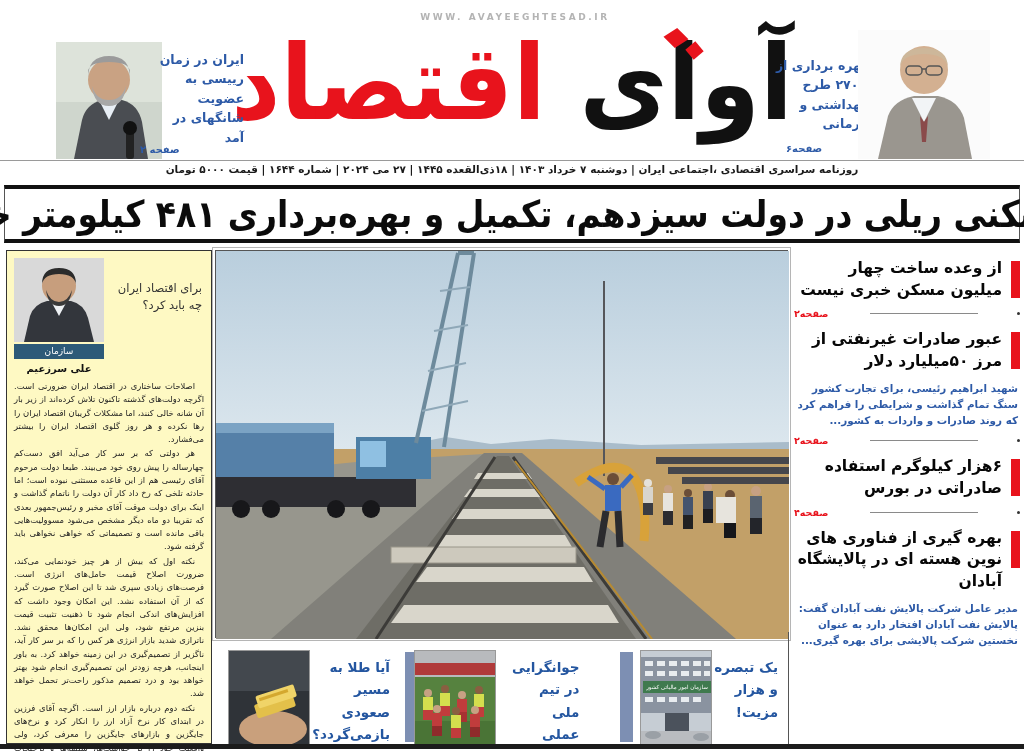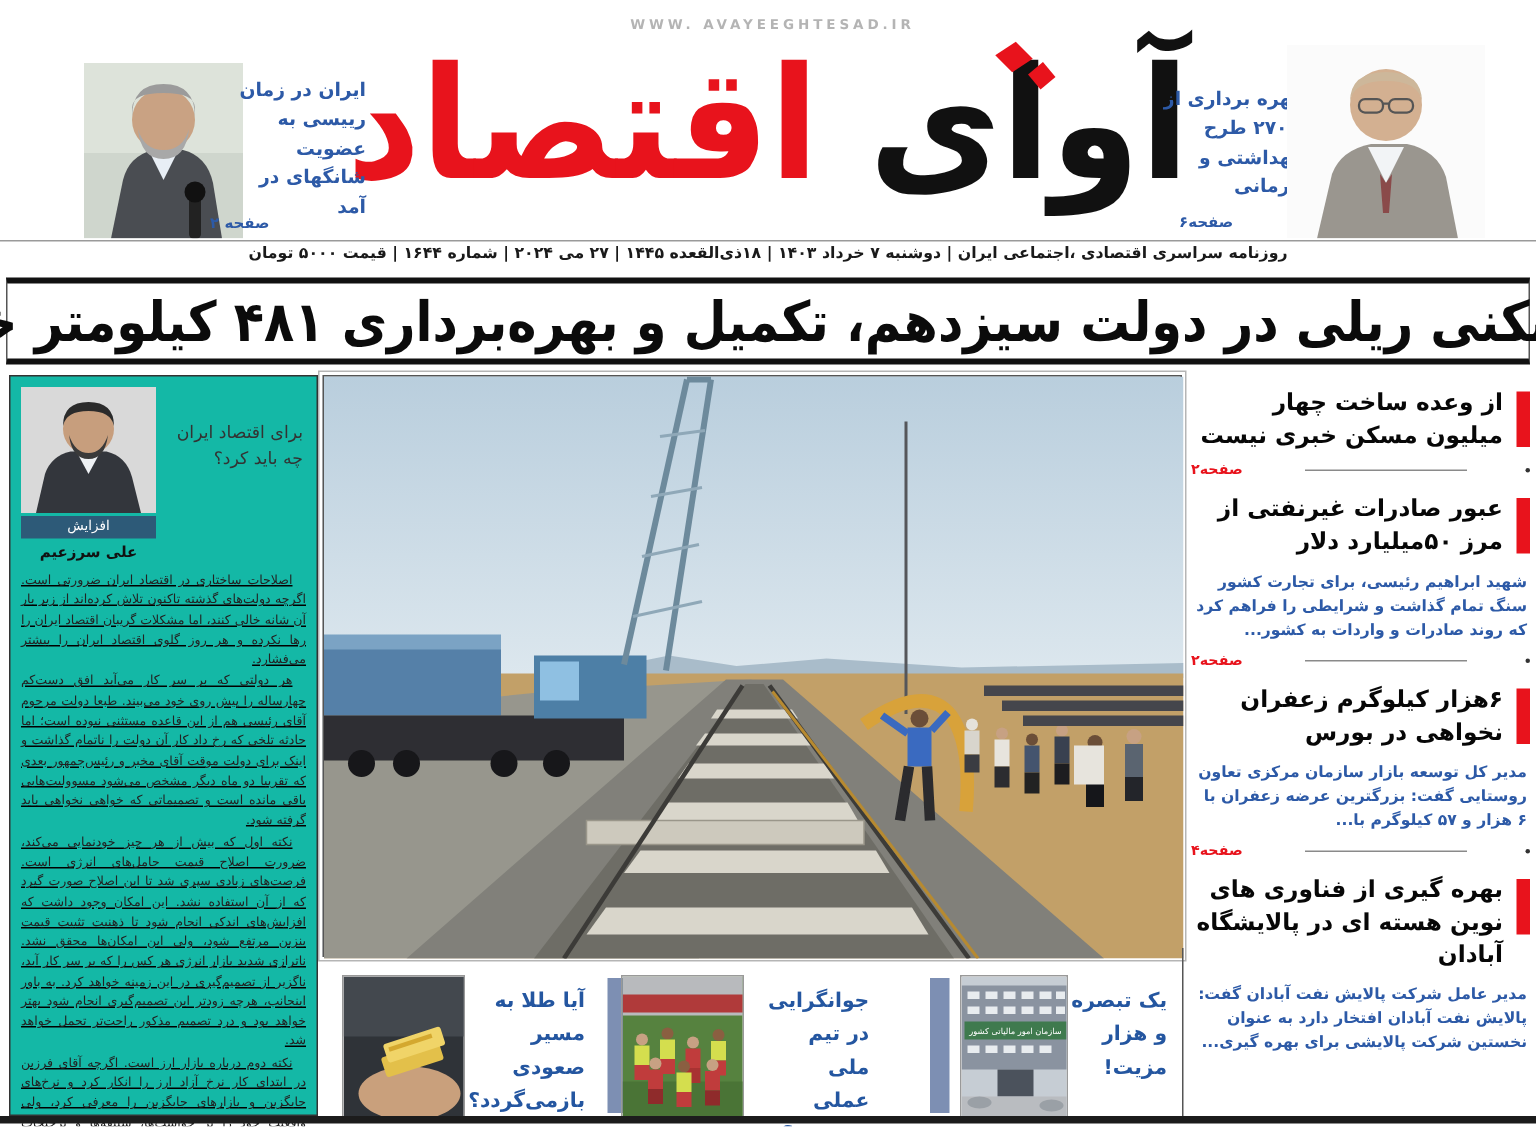--- a/index.html
+++ b/index.html
@@ -38,21 +38,21 @@
   
   .headline-box{position:absolute;top:185px;left:4px;width:1016px;height:58px;
                 border-top:4px solid #111;border-bottom:4px solid #111;
                 border-left:1px solid #555;border-right:1px solid #555;
                 display:flex;align-items:center;justify-content:center;}
   .headline{direction:rtl;text-align:center;font-size:33px;font-weight:800;color:#0b0b0b;
             transform:scaleY(1.12);white-space:nowrap;}
 
   
   .note-col{position:absolute;top:250px;left:6px;width:206px;height:494px;
-            border:1px solid #333;background:#14b8a6;padding:7px 7px 4px 7px;direction:rtl;text-decoration:underline;}
+            border:1px solid #333;background:#fef9c3;padding:7px 7px 4px 7px;direction:rtl;}
   .note-head{position:relative;height:102px;}
   .note-photo{position:absolute;left:0;top:0;width:90px;height:84px;overflow:hidden;}
   .note-title{position:absolute;right:2px;top:22px;width:96px;font-size:11.5px;color:#333;
               text-align:right;line-height:1.5;}
   .note-badge{position:absolute;left:0;top:86px;width:90px;height:15px;background:#2d5a78;
               color:#fff;font-size:9px;text-align:center;line-height:15px;}
   .note-author{text-align:center;width:90px;margin:3px 106px 0 0;direction:rtl;
                font-size:10px;font-weight:bold;color:#111;text-align:center;float:left;}
   .note-author-wrap{height:16px;}
   .note-body{clear:both;margin-top:4px;font-size:8.4px;line-height:1.58;color:#222;
@@ -151,21 +151,21 @@
         <svg width="90" height="84" viewBox="0 0 90 84">
           <rect width="90" height="84" fill="#d9d9d9"></rect>
           <path d="M10,84 L16,58 Q20,46 33,43 L57,43 Q70,46 74,60 L80,84 Z" fill="#33363c"></path>
           <path d="M38,45 L45,58 L52,45 Z" fill="#eef1f4"></path>
           <circle cx="45" cy="28" r="17" fill="#c79e7d"></circle>
           <path d="M28,26 Q28,10 45,10 Q62,10 62,26 Q60,16 45,16 Q30,16 28,26 Z" fill="#2b2b2b"></path>
           <path d="M32,32 Q34,48 45,48 Q56,48 58,32 Q54,44 45,44 Q36,44 32,32 Z" fill="#3a3a3a"></path>
         </svg>
       </div>
       <div class="note-title">برای اقتصاد ایران چه باید کرد؟</div>
-      <div class="note-badge">افزایش</div>
+      <div class="note-badge">سازمان</div>
     </div>
     <div class="note-author-wrap">
         <div class="note-author">علی سرزعیم</div>
       </div>
     <div class="note-body">
       <p>اصلاحات ساختاری در اقتصاد ایران ضرورتی است. اگرچه دولت‌های گذشته تاکنون تلاش کرده‌اند از زیر بار آن شانه خالی کنند، اما مشکلات گریبان اقتصاد ایران را رها نکرده و هر روز گلوی اقتصاد ایران را بیشتر می‌فشارد.</p>
       <p>هر دولتی که بر سر کار می‌آید افق دست‌کم چهارساله را پیش روی خود می‌بیند. طبعا دولت مرحوم آقای رئیسی هم از این قاعده مستثنی نبوده است؛ اما حادثه تلخی که رخ داد کار آن دولت را ناتمام گذاشت و اینک برای دولت موقت آقای مخبر و رئیس‌جمهور بعدی که تقریبا دو ماه دیگر مشخص می‌شود مسوولیت‌هایی باقی مانده است و تصمیماتی که خواهی نخواهی باید گرفته شود.</p>
       <p>نکته اول که بیش از هر چیز خودنمایی می‌کند، ضرورت اصلاح قیمت حامل‌های انرژی است. فرصت‌های زیادی سپری شد تا این اصلاح صورت گیرد که از آن استفاده نشد. این امکان وجود داشت که افزایش‌های اندکی انجام شود تا ذهنیت تثبیت قیمت بنزین مرتفع شود، ولی این امکان‌ها محقق نشد. ناترازی شدید بازار انرژی هر کس را که بر سر کار آید، ناگزیر از تصمیم‌گیری در این زمینه خواهد کرد. به باور اینجانب، هرچه زودتر این تصمیم‌گیری انجام شود بهتر خواهد بود و درد تصمیم مذکور راحت‌تر تحمل خواهد شد.</p>
       <p>نکته دوم درباره بازار ارز است. اگرچه آقای فرزین در ابتدای کار نرخ آزاد ارز را انکار کرد و نرخ‌های جایگزین و بازارهای جایگزین را معرفی کرد، ولی واقعیت خود را بر خواست‌ها، سلیقه‌ها و ترجیحات تحمیل می‌کند. اخیرا ایشان اعلام کرده‌اند که این امکان به زودی در مرکز مبادله ارز و طلا ایجاد خواهد شد که ارز اشخاص به قیمت‌های توافقی (بخوانید بازار آزاد ارز) مبادله شوند. این تصمیم را باید به فال نیک گرفت و بانک مرکزی را ترغیب کرد که نرخ‌های رسمی را به نرخ آزاد نزدیک کند تا اختلال‌های ناشی از تفاوت نرخ رسمی و آزاد مرتفع شود.</p>
 
@@ -299,23 +299,22 @@
       <div class="rc-foot">
           <span class="page-ref">صفحه۲</span>
           <span class="foot-line"></span>
           <span class="foot-dot"></span>
         </div>
     </div>
 
     <div class="rc-item">
       <div class="rc-title-row">
         <span class="redbar"></span>
-        <h3 class="rc-title">۶هزار کیلوگرم زعفران نخواهی در بورس</h3>
-      </div>
-      <div class="rc-body">مدیر کل توسعه بازار سازمان مرکزی تعاون روستایی گفت: بزرگترین عرضه زعفران با ۶ هزار و ۵۷ کیلوگرم با...</div>
+        <h3 class="rc-title">۶هزار کیلوگرم استفاده صادراتی در بورس</h3>
+      </div>
       <div class="rc-foot">
           <span class="page-ref">صفحه۴</span>
           <span class="foot-line"></span>
           <span class="foot-dot"></span>
         </div>
     </div>
 
     <div class="rc-item">
       <div class="rc-title-row">
         <span class="redbar"></span>

